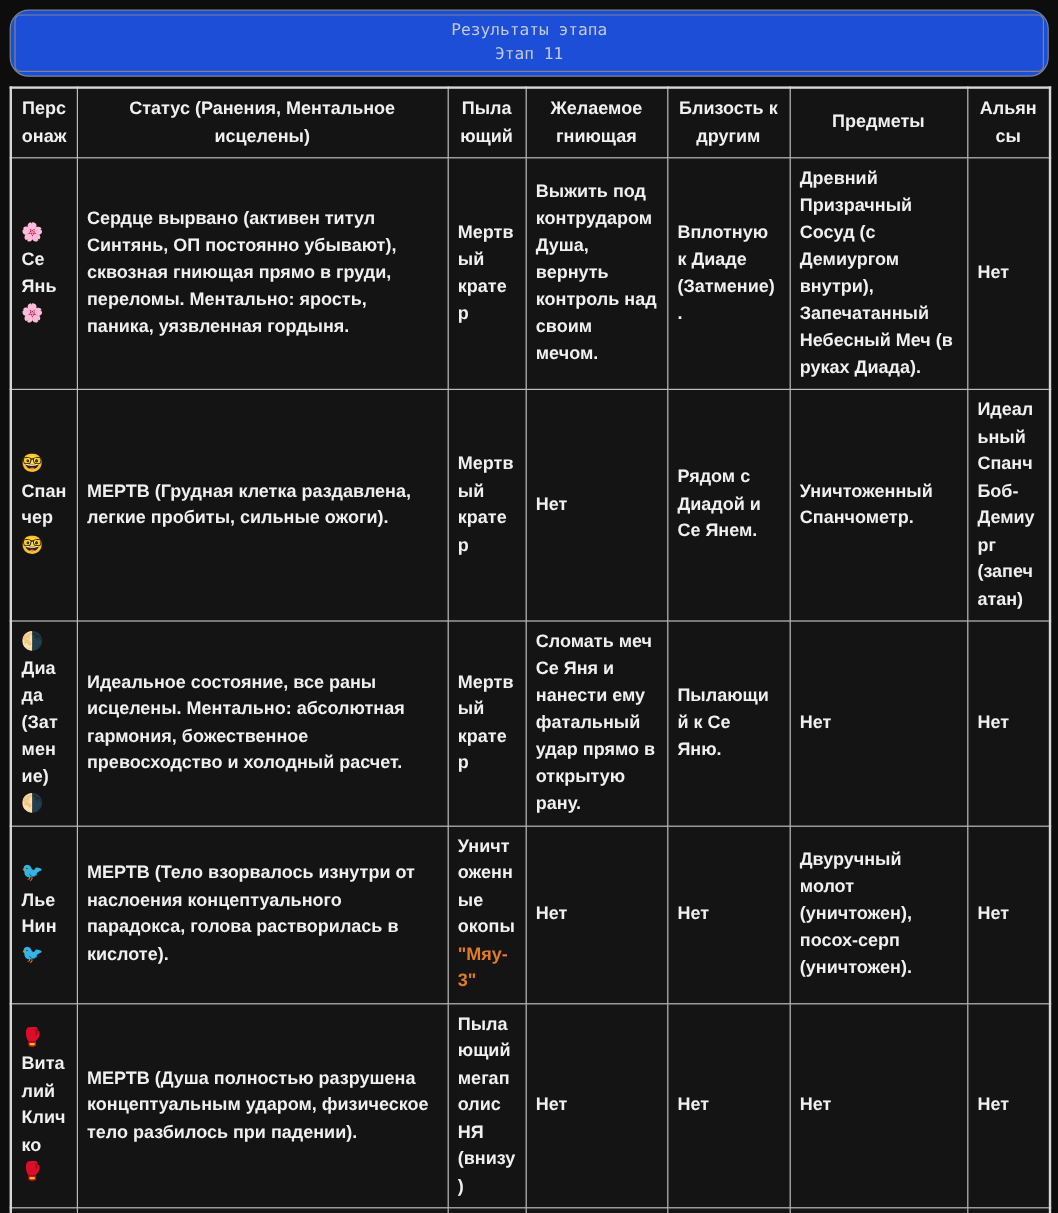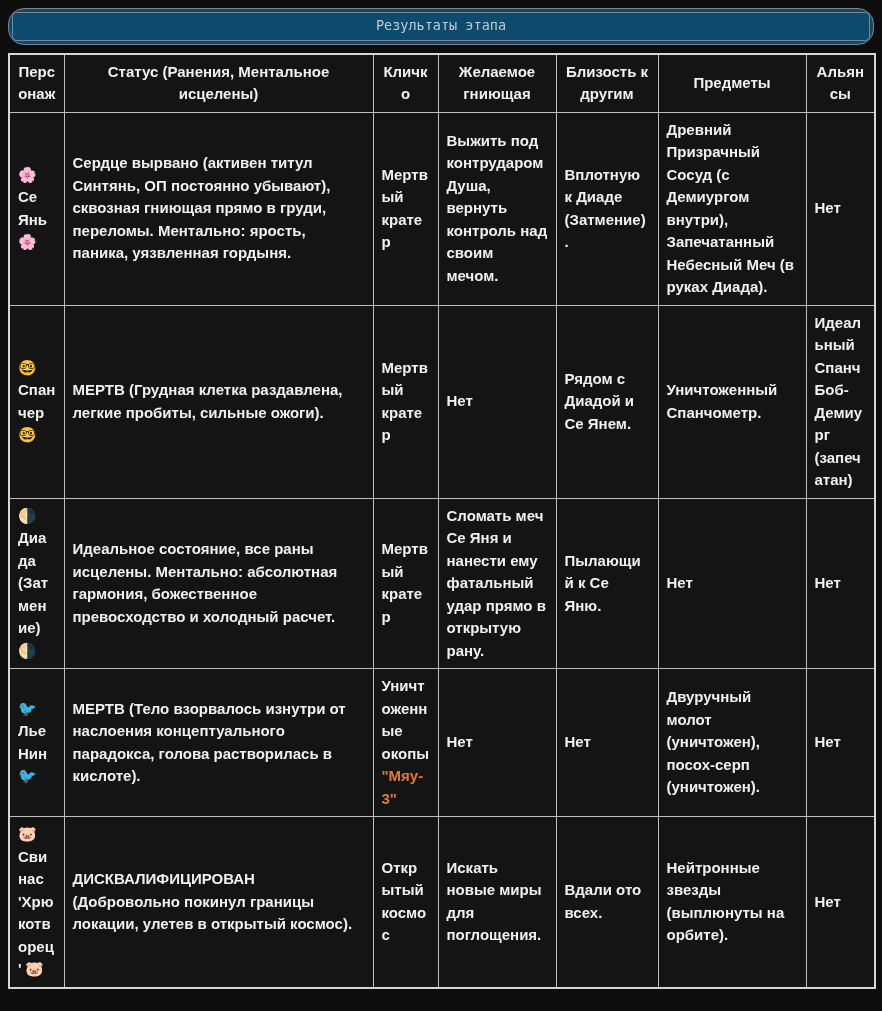--- a/index.html
+++ b/index.html
@@ -4,21 +4,21 @@
 <style>
   html,body{margin:0;padding:0;background:#0d0d0d;}
   body{width:882px;min-height:1011px;font-family:"Liberation Sans",sans-serif;}
   .page{padding:8px;}
 
   .title-box{
     border:1px solid #7e848e;
     border-radius:16px;
     padding:3px;
     margin-bottom:8px;
-    background:#0c4a6e;
+    background:#1d4ed8;
   }
   .title-inner{
     border:1px solid #7e848e;
     border-radius:5px;
     text-align:center;
     font-family:"DejaVu Sans Mono",monospace;
     color:#c4cad2;
     font-size:13.5px;
     line-height:1.45;
     padding:3px 0 4px 0;
@@ -48,38 +48,39 @@
   .loc-highlight{color:#e07b28;}
 </style>
 </head>
 <body>
 
 <div class="page">
 
   <div class="title-box">
     <div class="title-inner">
       <div>Результаты этапа</div>
+      <div>Этап 11</div>
     </div>
   </div>
 
   <table>
     <colgroup>
       <col style="width:55px">
       <col style="width:309px">
       <col style="width:65px">
       <col style="width:118px">
       <col style="width:102px">
       <col style="width:148px">
       <col style="width:69px">
     </colgroup>
     <thead>
       <tr id="header-row">
           <th>Персонаж</th>
           <th>Статус (Ранения, Ментальное исцелены)</th>
-          <th>Кличко</th>
+          <th>Пылающий</th>
           <th>Желаемое гниющая</th>
           <th>Близость к другим</th>
           <th>Предметы</th>
           <th>Альянсы</th>
         </tr>
     </thead>
     <tbody id="body-rows">
         <tr>
           <td>🌸 Се Янь 🌸</td>
           <td>Сердце вырвано (активен титул Синтянь, ОП постоянно убывают), сквозная гниющая прямо в груди, переломы. Ментально: ярость, паника, уязвленная гордыня.</td>
@@ -110,20 +111,29 @@
         <tr>
           <td>🐦Лье Нин🐦</td>
           <td>МЕРТВ (Тело взорвалось изнутри от наслоения концептуального парадокса, голова растворилась в кислоте).</td>
           <td><span>Уничтоженные окопы</span> <span class="loc-highlight" style="color: rgb(224, 123, 40);">"Мяу-3"</span></td>
           <td>Нет</td>
           <td>Нет</td>
           <td>Двуручный молот (уничтожен), посох-серп (уничтожен).</td>
           <td>Нет</td>
         </tr>
         <tr>
+          <td>🥊 Виталий Кличко 🥊</td>
+          <td>МЕРТВ (Душа полностью разрушена концептуальным ударом, физическое тело разбилось при падении).</td>
+          <td>Пылающий мегаполис НЯ (внизу)</td>
+          <td>Нет</td>
+          <td>Нет</td>
+          <td>Нет</td>
+          <td>Нет</td>
+        </tr>
+        <tr>
           <td>🐷 Свинас 'Хрюкотворец' 🐷</td>
           <td>ДИСКВАЛИФИЦИРОВАН (Добровольно покинул границы локации, улетев в открытый космос).</td>
           <td>Открытый космос</td>
           <td>Искать новые миры для поглощения.</td>
           <td>Вдали ото всех.</td>
           <td>Нейтронные звезды (выплюнуты на орбите).</td>
           <td>Нет</td>
         </tr>
       </tbody>
   </table>

